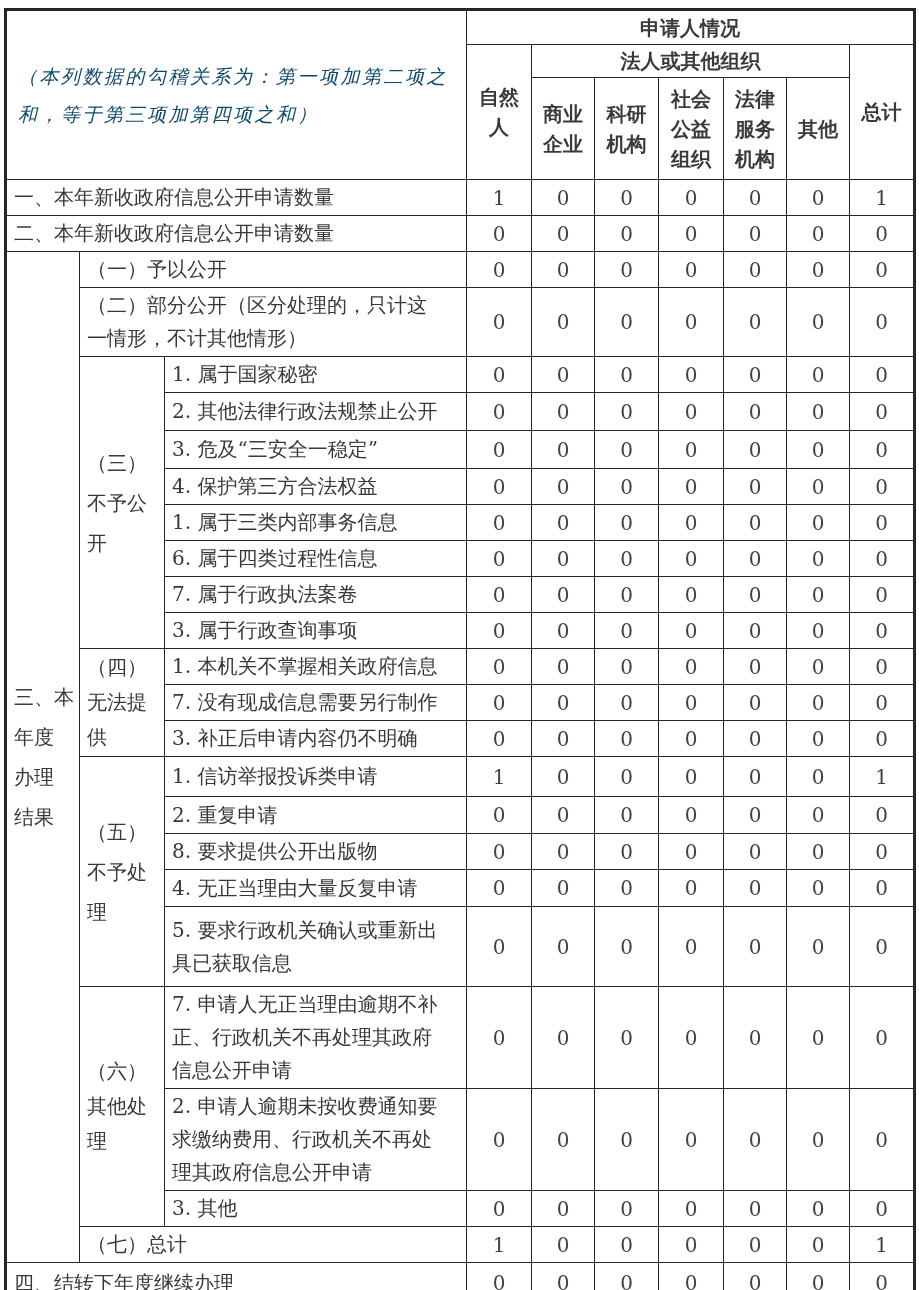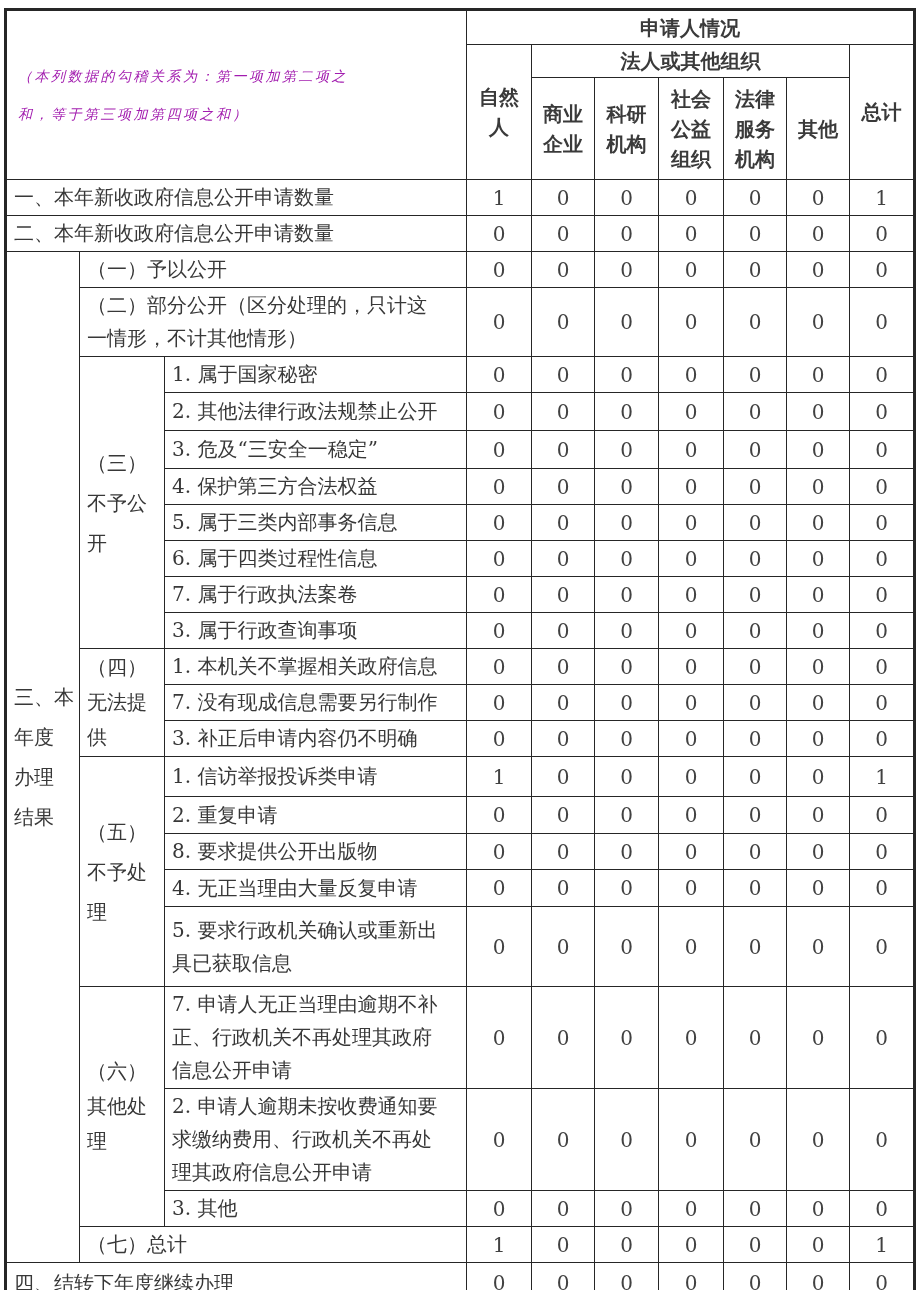--- a/index.html
+++ b/index.html
@@ -27,27 +27,27 @@
     text-align:center;
     font-size:20px;
     line-height:30px;
     white-space:pre-line;
     color:#3a3a3a;
     font-weight:bold;
   }
   
   .note{
     font-style:italic;
-    font-size:14px;
+    font-size:19px;
     letter-spacing:2.5px;
     line-height:38px;
     white-space:pre-line;
     padding:0 6px 0 11px;
     text-align:left;
-    color:#a21caf;
+    color:#0c4a6e;
   }
   
   .lbl{
     font-size:20px;
     line-height:33px;
     padding:1px 4px 1px 7px;
     white-space:pre-line;
     text-align:left;
     color:#383838;
   }
@@ -195,21 +195,21 @@
         <td class="lbl">4. 保护第三方合法权益</td>
         <td class="num">0</td>
         <td class="num">0</td>
         <td class="num">0</td>
         <td class="num">0</td>
         <td class="num">0</td>
         <td class="num">0</td>
         <td class="num">0</td>
       </tr>
   <tr style="height:35px">
-        <td class="lbl">5. 属于三类内部事务信息</td>
+        <td class="lbl">1. 属于三类内部事务信息</td>
         <td class="num">0</td>
         <td class="num">0</td>
         <td class="num">0</td>
         <td class="num">0</td>
         <td class="num">0</td>
         <td class="num">0</td>
         <td class="num">0</td>
       </tr>
   <tr style="height:36px">
         <td class="lbl">6. 属于四类过程性信息</td>

